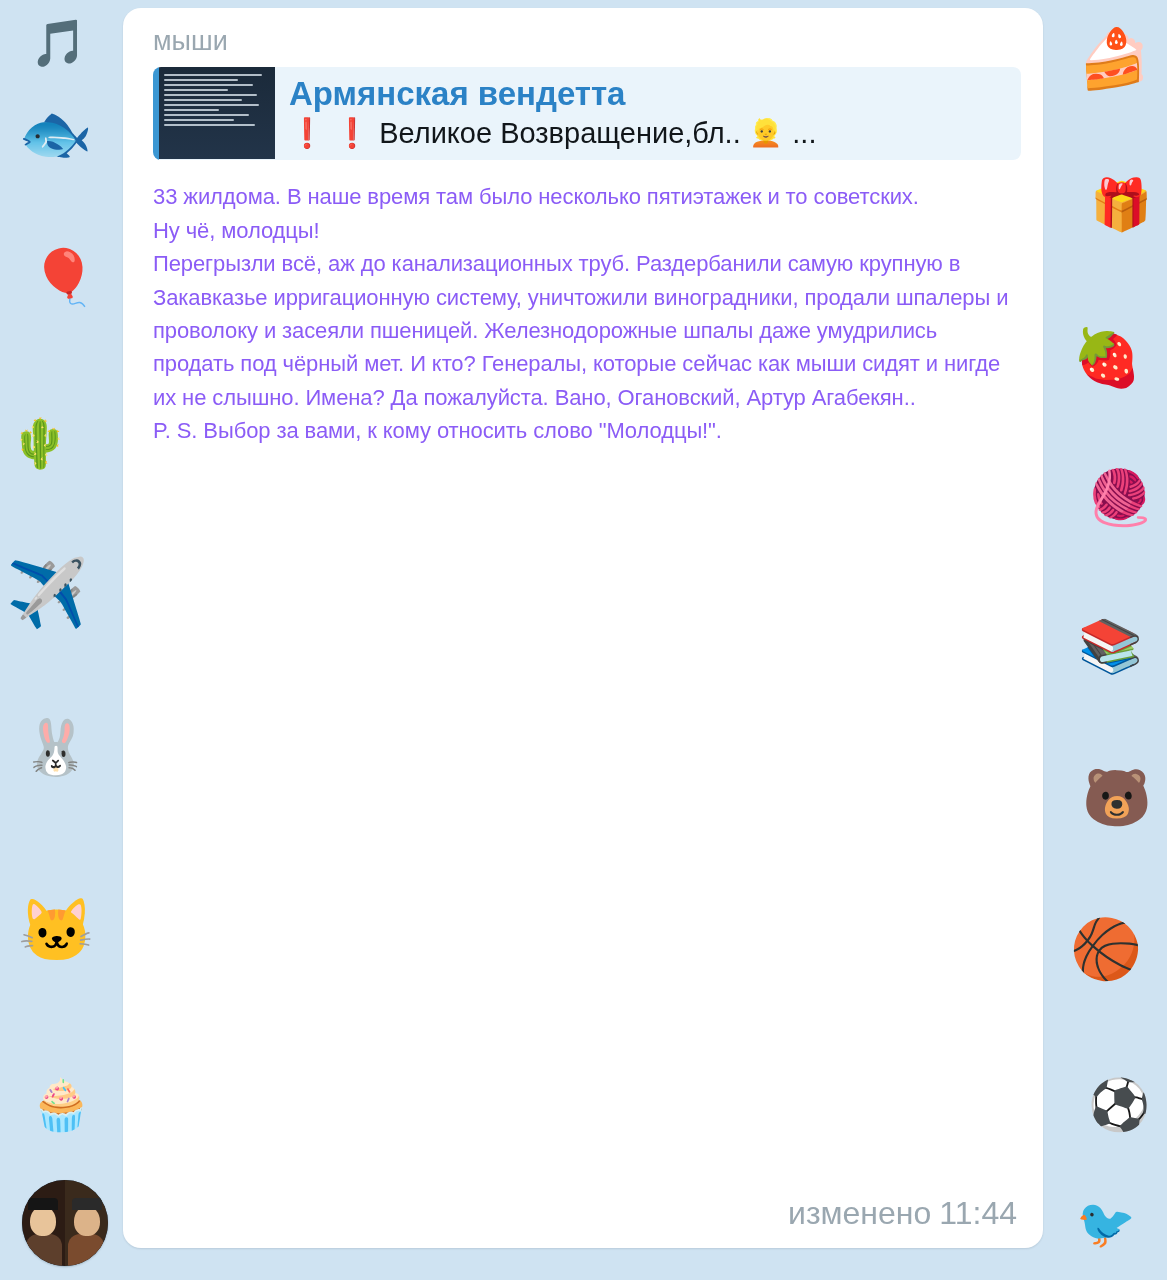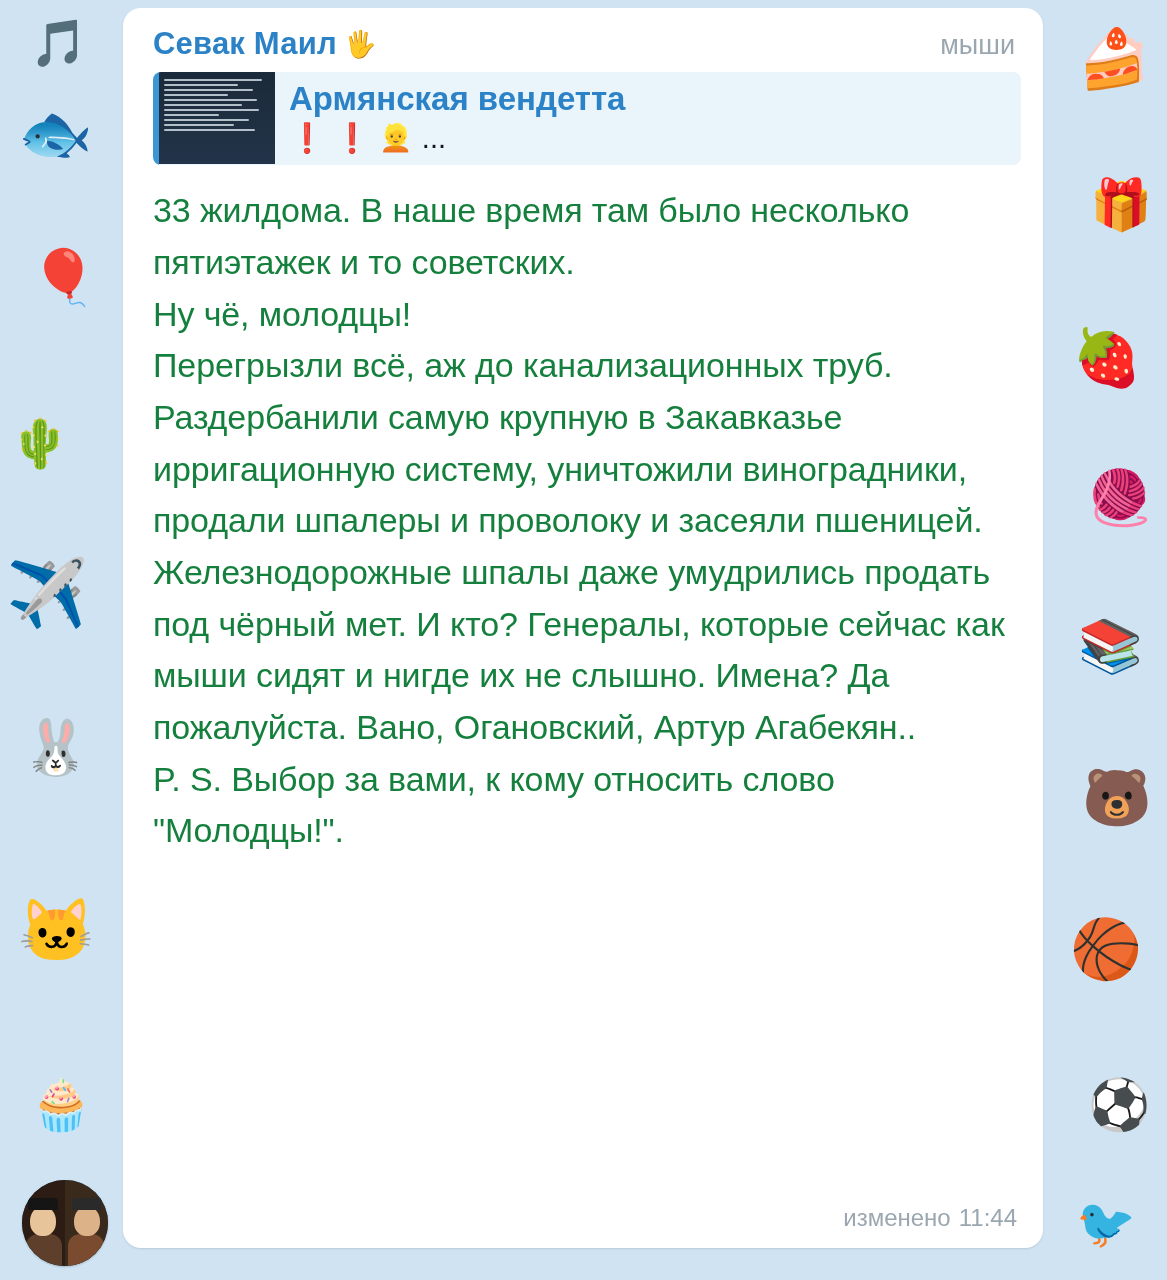--- a/index.html
+++ b/index.html
@@ -159,34 +159,34 @@
   }
   .reply-snippet .person {
     font-size: 27px;
   }
   .reply-snippet .ellipsis {
     color: #11161a;
   }
 
   
   .msg-body {
-    font-size: 34px;
+    font-size: 22px;
     line-height: 1.52;
-    color: #15803d;
+    color: #8b5cf6;
     white-space: pre-wrap;
     word-wrap: break-word;
     padding-right: 10px;
     letter-spacing: -0.1px;
   }
 
   .meta {
     position: absolute;
     right: 26px;
     bottom: 16px;
-    font-size: 24px;
+    font-size: 32px;
     color: #9aa7b0;
     display: flex;
     align-items: center;
     gap: 8px;
   }
 
   
   .avatar {
     position: absolute;
     left: 22px;
@@ -270,24 +270,20 @@
     <span class="face l"></span>
     <span class="face r"></span>
     <span class="hat l"></span>
     <span class="hat r"></span>
   </div>
 
   <div class="message-row">
     <div class="bubble">
 
       <div class="bubble-header">
-        <div class="author">
-          <span>Севак Маил</span>
-          <span class="emoji">🖐</span>
-        </div>
         <div class="admin-label">мыши</div>
       </div>
 
       <div class="reply-quote">
         <div class="reply-bar"></div>
         <div class="reply-thumb">
           <span class="thumb-lines">
             <i></i>
               <i></i>
               <i></i>
@@ -299,20 +295,21 @@
               <i></i>
               <i></i>
               <i></i>
           </span>
         </div>
         <div class="reply-text">
           <div class="reply-title">Армянская вендетта</div>
           <div class="reply-snippet">
             <span class="warn">❗</span>
             <span class="warn">❗</span>
+            <span>Великое Возвращение,бл..</span>
             <span class="person">👱</span>
             <span class="ellipsis">...</span>
           </div>
         </div>
       </div>
 
       <div class="msg-body">33 жилдома. В наше время там было несколько пятиэтажек и то советских.
 Ну чё, молодцы!
 Перегрызли всё, аж до канализационных труб. Раздербанили самую крупную в Закавказье ирригационную систему, уничтожили виноградники, продали шпалеры и проволоку и засеяли пшеницей. Железнодорожные шпалы даже умудрились продать под чёрный мет. И кто? Генералы, которые сейчас как мыши сидят и нигде их не слышно. Имена? Да пожалуйста. Вано, Огановский, Артур Агабекян..
 P. S. Выбор за вами, к кому относить слово "Молодцы!".</div>

